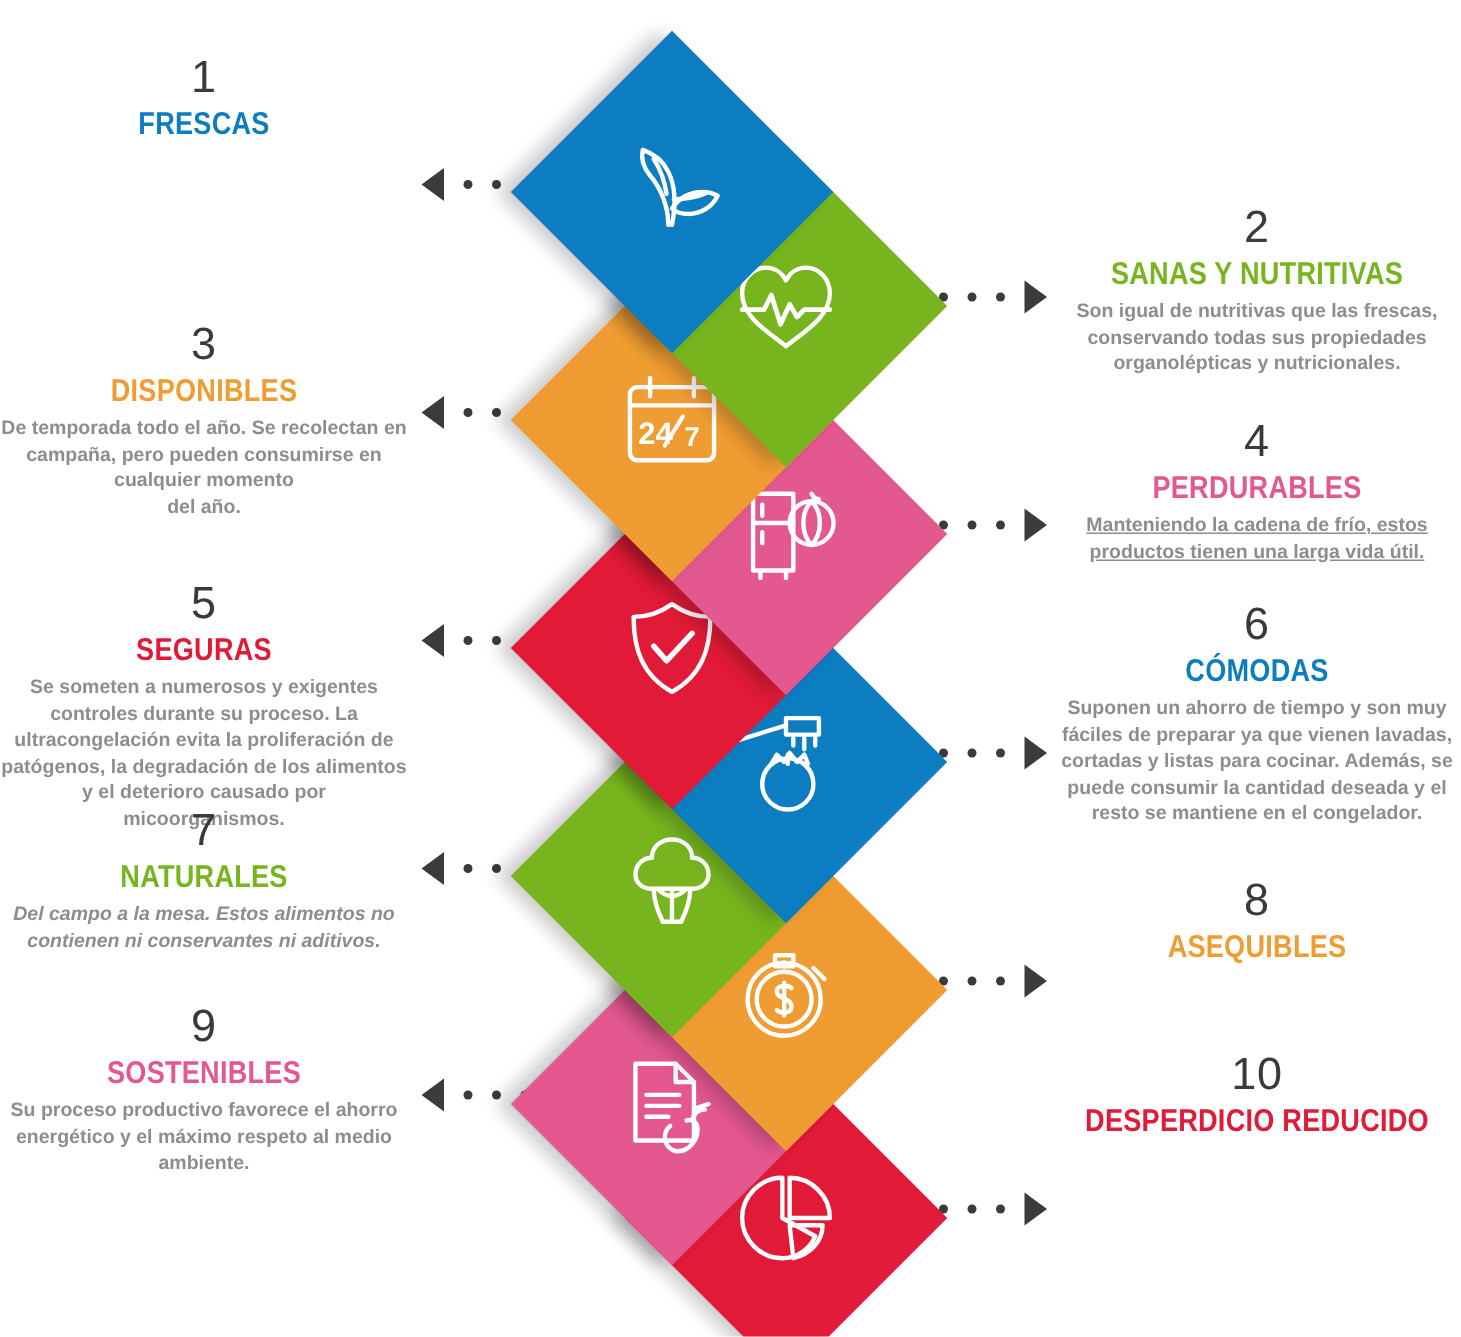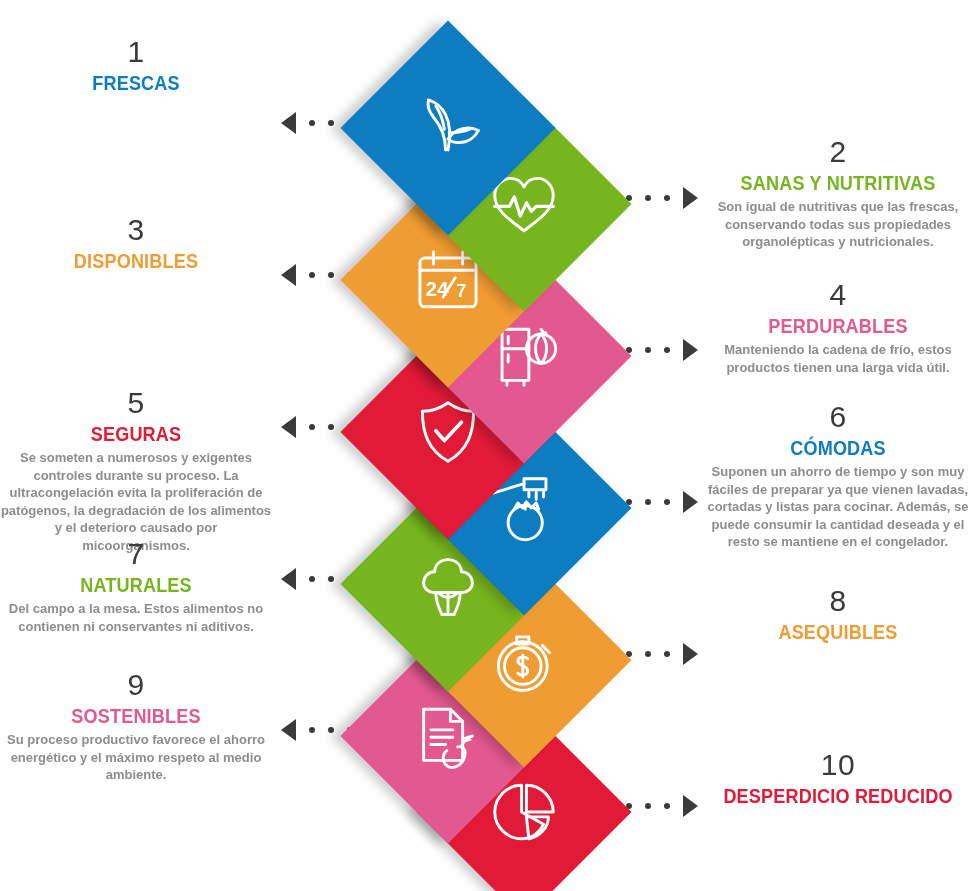--- a/index.html
+++ b/index.html
@@ -265,49 +265,51 @@
         <div class="ttl" style="color: rgb(13, 125, 193);">FRESCAS</div>
       </div>
       <div class="block right" style="top: 135px;">
         <div class="num">2</div>
         <div class="ttl" style="color: rgb(118, 181, 30);">SANAS Y NUTRITIVAS</div>
         <div class="desc" style="white-space: pre-line;">Son igual de nutritivas que las frescas, conservando todas sus propiedades organolépticas y nutricionales.</div>
       </div>
       <div class="block left" style="top: 213px;">
         <div class="num">3</div>
         <div class="ttl" style="color: rgb(239, 156, 50);">DISPONIBLES</div>
+        <div class="desc" style="white-space: pre-line;">De temporada todo el año. Se recolectan en campaña, pero pueden consumirse en cualquier momento
+del año.</div>
       </div>
       <div class="block right" style="top: 278px;">
         <div class="num">4</div>
         <div class="ttl" style="color: rgb(227, 88, 143);">PERDURABLES</div>
-        <div class="desc" style="white-space: pre-line;">Manteniendo la cadena de frío, estos productos tienen una larga vida útil.</div>
+        <div class="desc" style="white-space: pre-line; text-decoration: underline;">Manteniendo la cadena de frío, estos productos tienen una larga vida útil.</div>
       </div>
       <div class="block left" style="top: 386px;">
         <div class="num">5</div>
         <div class="ttl" style="color: rgb(224, 26, 55);">SEGURAS</div>
         <div class="desc" style="white-space: pre-line;">Se someten a numerosos y exigentes controles durante su proceso. La ultracongelación evita la proliferación de patógenos, la degradación de los alimentos y el deterioro causado por micoorganismos.</div>
       </div>
       <div class="block right" style="top: 400px;">
         <div class="num">6</div>
         <div class="ttl" style="color: rgb(13, 125, 193);">CÓMODAS</div>
         <div class="desc" style="white-space: pre-line; text-align: center;">Suponen un ahorro de tiempo y son muy fáciles de preparar ya que vienen lavadas, cortadas y listas para cocinar. Además, se puede consumir la cantidad deseada y el resto se mantiene en el congelador.</div>
       </div>
       <div class="block left" style="top: 537px;">
         <div class="num">7</div>
         <div class="ttl" style="color: rgb(118, 181, 30);">NATURALES</div>
-        <div class="desc" style="white-space: pre-line;">Del campo a la mesa. Estos alimentos no contienen ni conservantes ni aditivos.</div>
+        <div class="desc" style="white-space: pre-line; font-style: italic;">Del campo a la mesa. Estos alimentos no contienen ni conservantes ni aditivos.</div>
       </div>
       <div class="block right" style="top: 584px;">
         <div class="num">8</div>
         <div class="ttl" style="color: rgb(239, 156, 50);">ASEQUIBLES</div>
       </div>
       <div class="block left" style="top: 668px;">
         <div class="num">9</div>
         <div class="ttl" style="color: rgb(227, 88, 143);">SOSTENIBLES</div>
         <div class="desc" style="white-space: pre-line;">Su proceso productivo favorece el ahorro energético y el máximo respeto al medio ambiente.</div>
       </div>
-      <div class="block right" style="top: 748px;">
+      <div class="block right" style="top: 700px;">
         <div class="num">10</div>
         <div class="ttl" style="color: rgb(224, 26, 55);">DESPERDICIO REDUCIDO</div>
       </div>
     </div>
 
 </div>
 
 </body></html>

